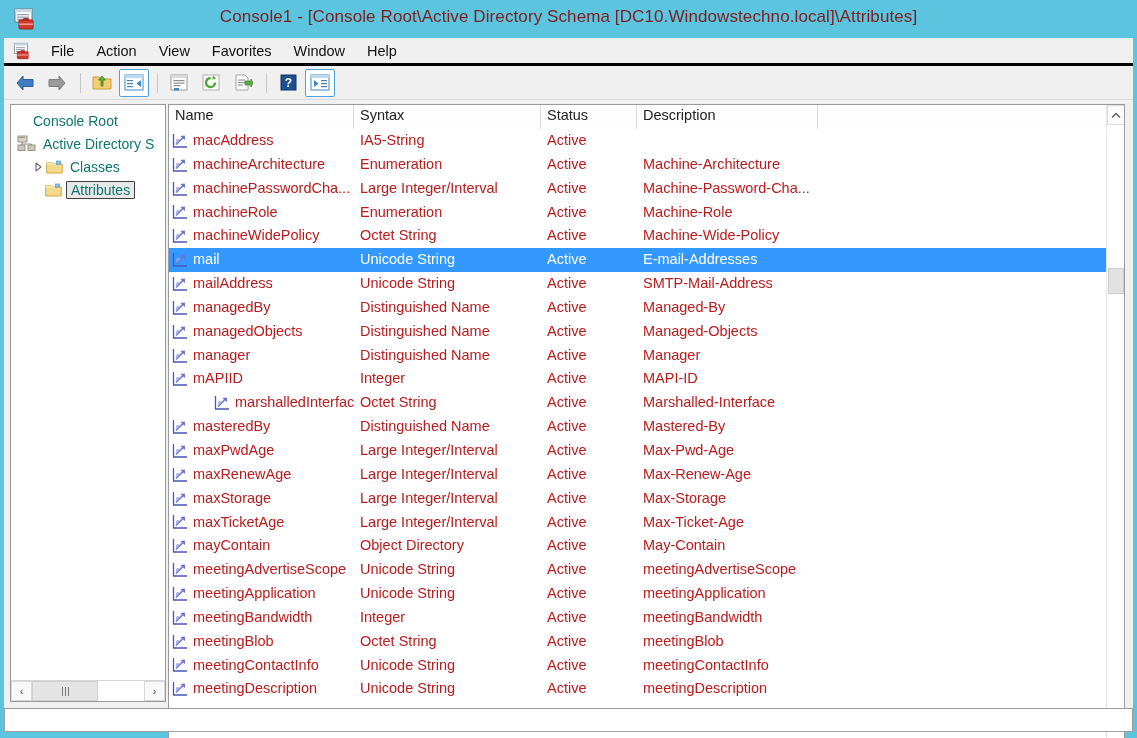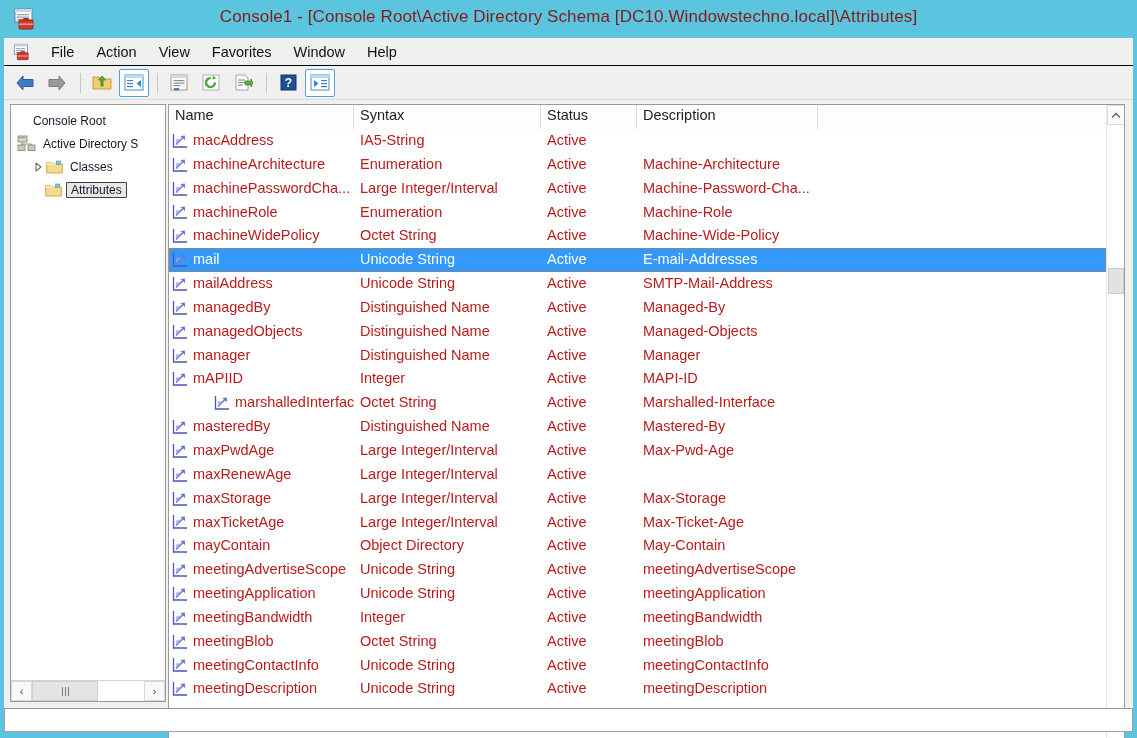--- a/index.html
+++ b/index.html
@@ -41,21 +41,21 @@
     white-space: nowrap;
     letter-spacing: 0.1px;
   }
 
   
   .menubar {
     position: absolute;
     left: 4px; top: 38px;
     width: 1129px; height: 28px;
     background: #f0f0f0;
-    border-bottom: 1px solid #000000;
+    border-bottom: 3px solid #000000;
     display: flex;
     align-items: center;
   }
   .menubar-icon {
     width: 20px; height: 20px;
     margin-left: 8px; margin-right: 8px;
     position: relative;
     flex: none;
   }
   .menu-item {
@@ -117,22 +117,22 @@
     position: absolute;
     left: 0; top: 0; right: 0;
     bottom: 22px;
     padding: 4px 0 0 4px;
     overflow: hidden;
   }
   .tree-row {
     display: flex;
     align-items: center;
     height: 23px;
-    font-size: 12px;
-    color: #0f172a;
+    font-size: 14px;
+    color: #0f766e;
     white-space: nowrap;
     padding-left: 2px;
   }
   .tree-row.indent1 { padding-left: 2px; }
   .tree-row.indent2 { padding-left: 16px; }
   .tree-row.selected .tree-label {
     background: #e8e8e8;
     border: 1px solid #404040;
     padding: 0 4px;
     border-radius: 1px;
@@ -738,20 +738,21 @@
                   <path d="M1.5 1 L1.5 14 L15 14" fill="none" stroke="#4a55b8" stroke-width="1.3"></path>
                   <path d="M4 11.5 L12 3.5" stroke="#6a74cc" stroke-width="1.6"></path>
                   <path d="M12.8 2.6 L13.2 7.2 L8.4 3.1 Z" fill="#6a74cc"></path>
                   <path d="M4.2 11.3 L9.2 6.3 L4.2 6.3 Z" fill="#9aa2e0" opacity="0.85"></path>
                 </svg>
               </span>
               <span>maxRenewAge</span>
             </div>
             <div class="cell" style="width: 187px;">Large Integer/Interval</div>
             <div class="cell" style="width: 96px;">Active</div>
+            <div class="cell" style="width: 181px;">Max-Renew-Age</div>
           </div>
           <div class="row">
             <div class="cell cell-name" style="width: 185px;">
               <span class="attr-icon">
                 <svg class="ico-svg" width="17" height="16" viewBox="0 0 17 16">
                   <path d="M1.5 1 L1.5 14 L15 14" fill="none" stroke="#4a55b8" stroke-width="1.3"></path>
                   <path d="M4 11.5 L12 3.5" stroke="#6a74cc" stroke-width="1.6"></path>
                   <path d="M12.8 2.6 L13.2 7.2 L8.4 3.1 Z" fill="#6a74cc"></path>
                   <path d="M4.2 11.3 L9.2 6.3 L4.2 6.3 Z" fill="#9aa2e0" opacity="0.85"></path>
                 </svg>

